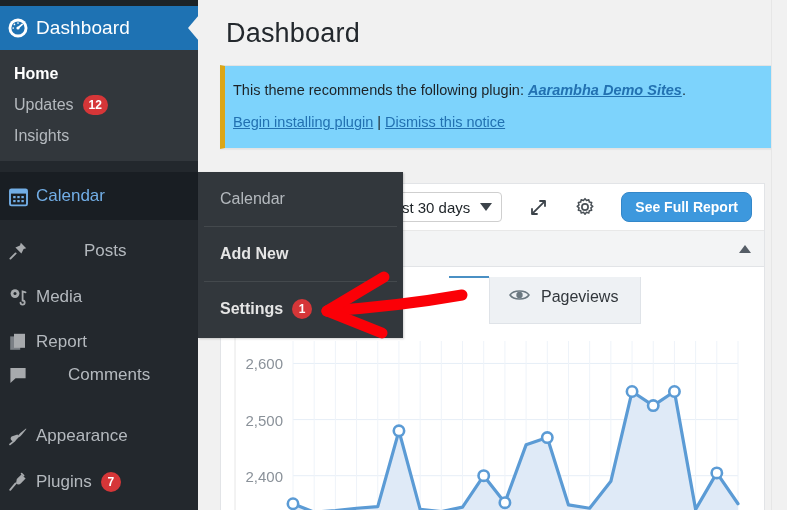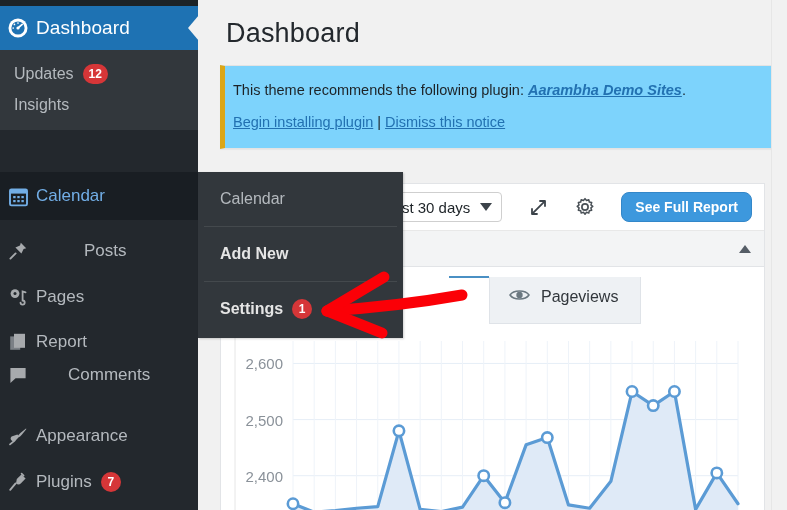--- a/index.html
+++ b/index.html
@@ -284,20 +284,23 @@
           <circle cx="6.2" cy="11" r=".85" fill="#ffffff"></circle>
           <circle cx="7.4" cy="7.4" r=".85" fill="#ffffff"></circle>
           <circle cx="11" cy="6" r=".85" fill="#ffffff"></circle>
         </svg>
       </span>
       <span class="mh-label">Dashboard</span>
       <span class="notch"></span>
     </div>
 
     <div class="sub-group">
+      <div class="sub-item current">
+        <span>Home</span>
+      </div>
       <div class="sub-item">
         <span>Updates</span>
         <span class="badge">12</span>
       </div>
       <div class="sub-item">
         <span>Insights</span>
       </div>
     </div>
 
     <div class="sep" style="top:168px;"></div>
@@ -331,21 +334,21 @@
     </div>
 
     <div class="top-item" style="top:273px;">
       <span class="ti-icon">
         <svg width="20" height="20" viewBox="0 0 20 20">
           <circle cx="7" cy="6.6" r="4.4" fill="#a7aaad"></circle>
           <circle cx="7" cy="6.6" r="1.5" fill="#23282d"></circle>
           <path d="M12.5 15.6 a2.1 2.1 0 1 0 2.1-2.1 V4.4 l3 .9" fill="none" stroke="#a7aaad" stroke-width="1.8" stroke-linecap="round"></path>
         </svg>
       </span>
-      <span class="ti-label">Pages</span>
+      <span class="ti-label">Media</span>
     </div>
 
     <div class="top-item" style="top:318px;">
       <span class="ti-icon">
         <svg width="20" height="20" viewBox="0 0 20 20">
           <rect x="2.2" y="4.4" width="10" height="13.4" fill="#7b8086"></rect>
           <rect x="6" y="1.8" width="11" height="14" fill="#a7aaad"></rect>
         </svg>
       </span>
       <span class="ti-label">Report</span>

